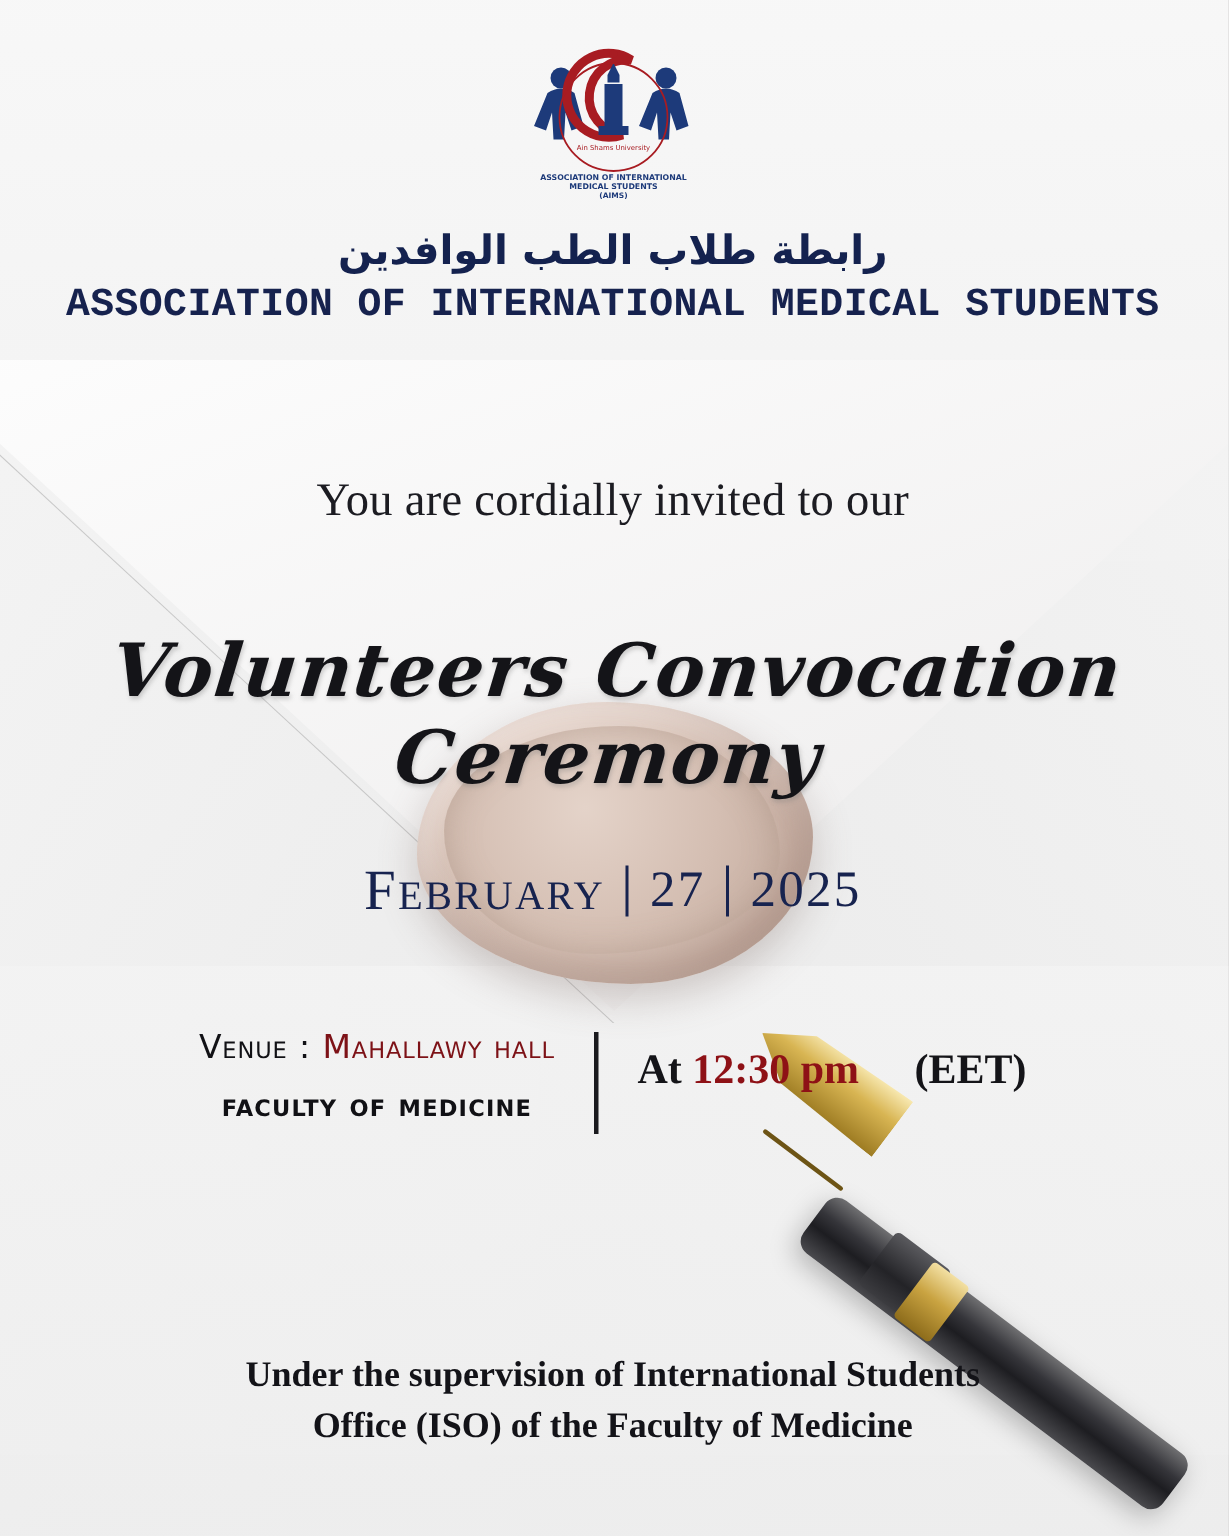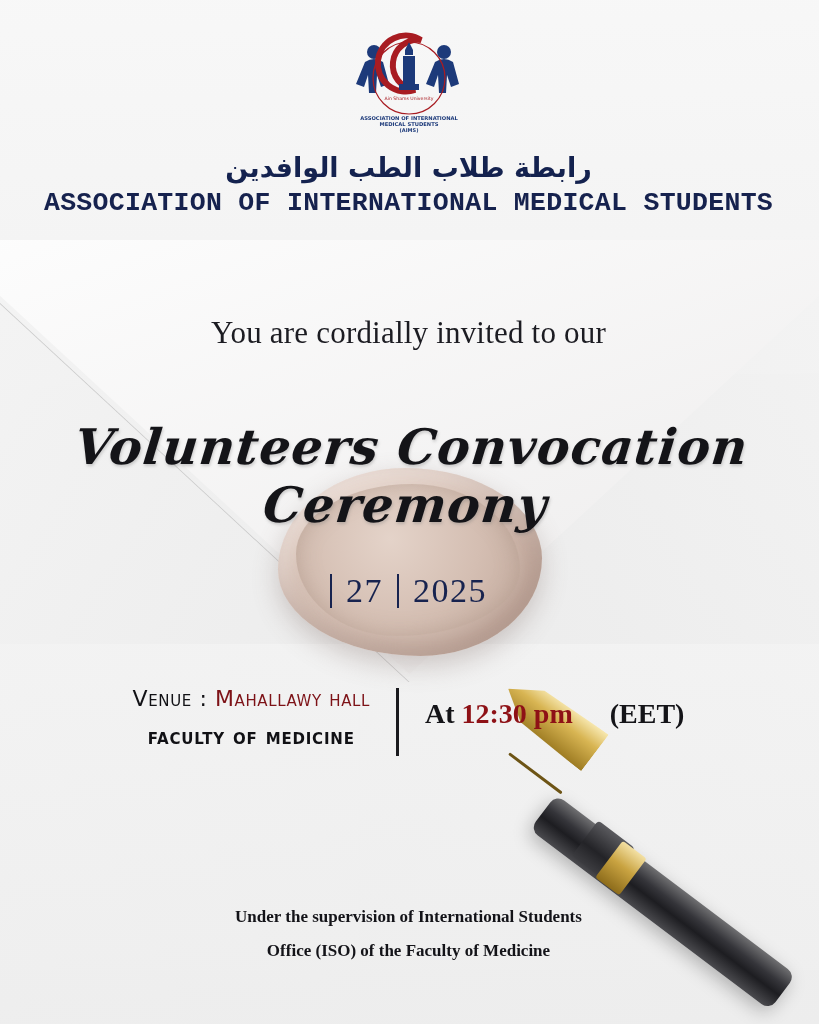--- a/index.html
+++ b/index.html
@@ -282,21 +282,21 @@
   }
   .time-line .time { color: #8e1116; text-align: right; }
   .time-line .tz { font-weight: bold; color: #141418; margin-left: 30px; }
 
   .footer {
     position: absolute;
     top: 900px;
     width: 100%;
     font-family: "Liberation Serif", serif;
     font-weight: bold;
-    font-size: 17px;
+    font-size: 24px;
     line-height: 34px;
     color: #131318;
   }
 </style>
 </head>
 <body>
 
 <div class="poster">
 
   <div class="facet facet-top"></div>
@@ -347,20 +347,21 @@
 
     <div class="arabic-title">رابطة طلاب الطب الوافدين</div>
 
     <div class="org-title">ASSOCIATION OF INTERNATIONAL MEDICAL STUDENTS</div>
 
     <div class="invite-line">You are cordially invited to our</div>
 
     <div class="event-title">Volunteers Convocation Ceremony</div>
 
     <div class="date-row">
+      <span class="small-caps">February</span>
       <span class="date-sep"></span>
       <span>27</span>
       <span class="date-sep"></span>
       <span>2025</span>
     </div>
 
     <div class="venue-block">
       <div class="venue-left">
         <div class="venue-line1">
           <span>Venue :</span>

